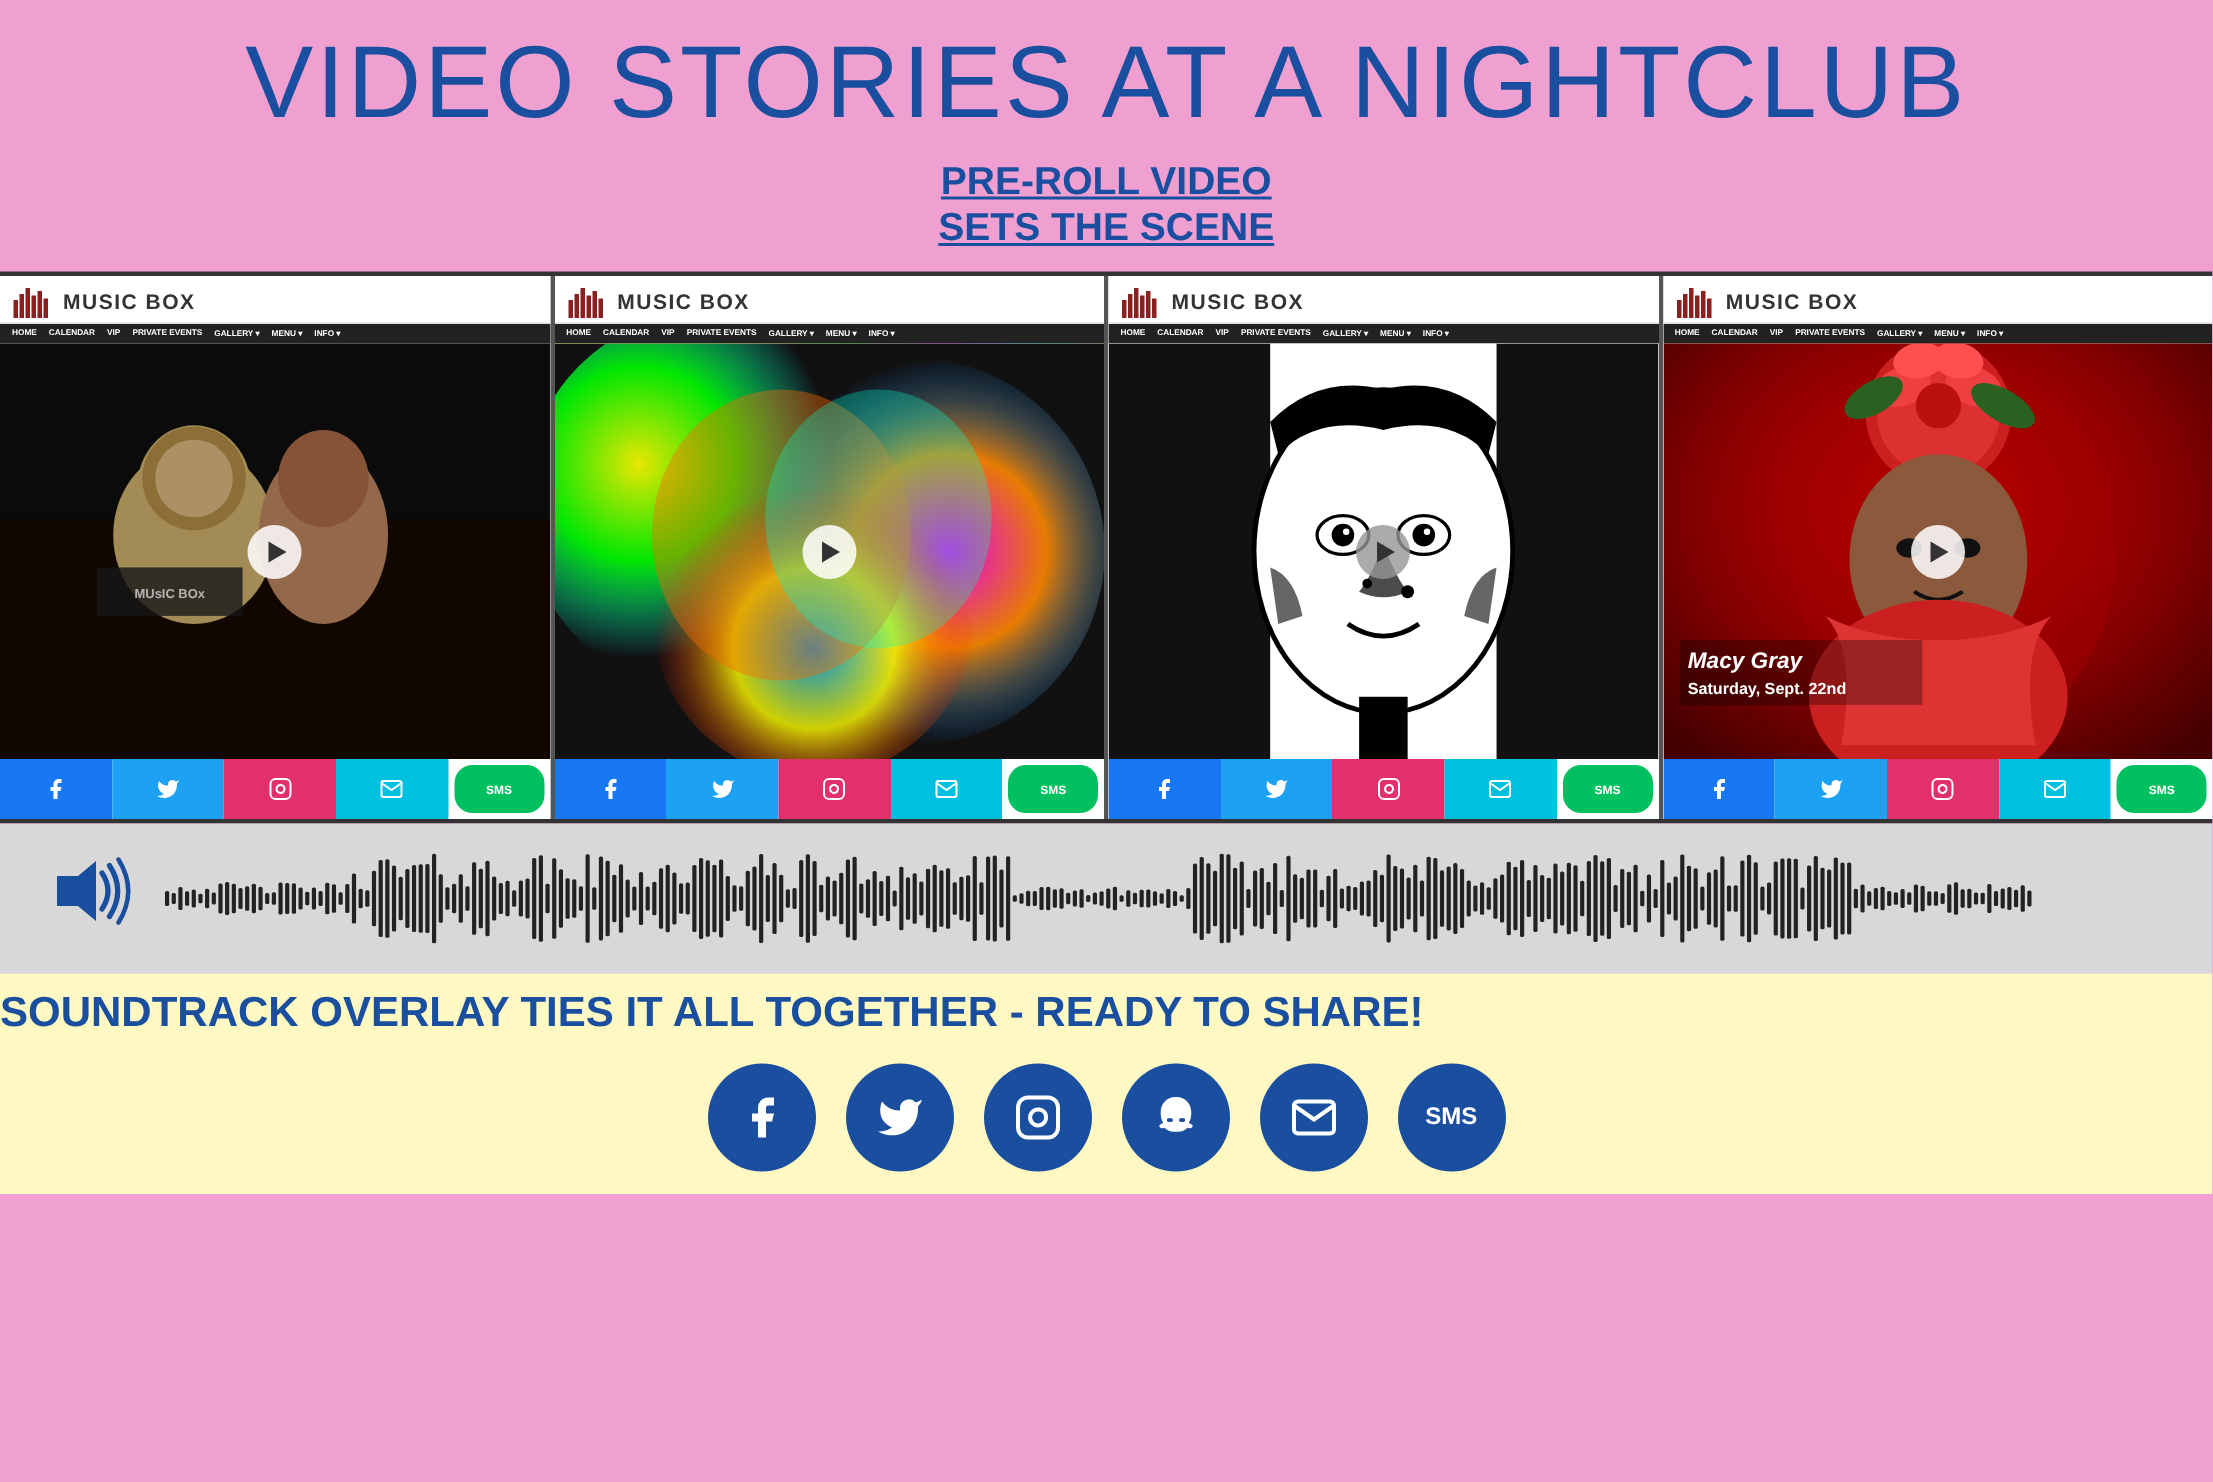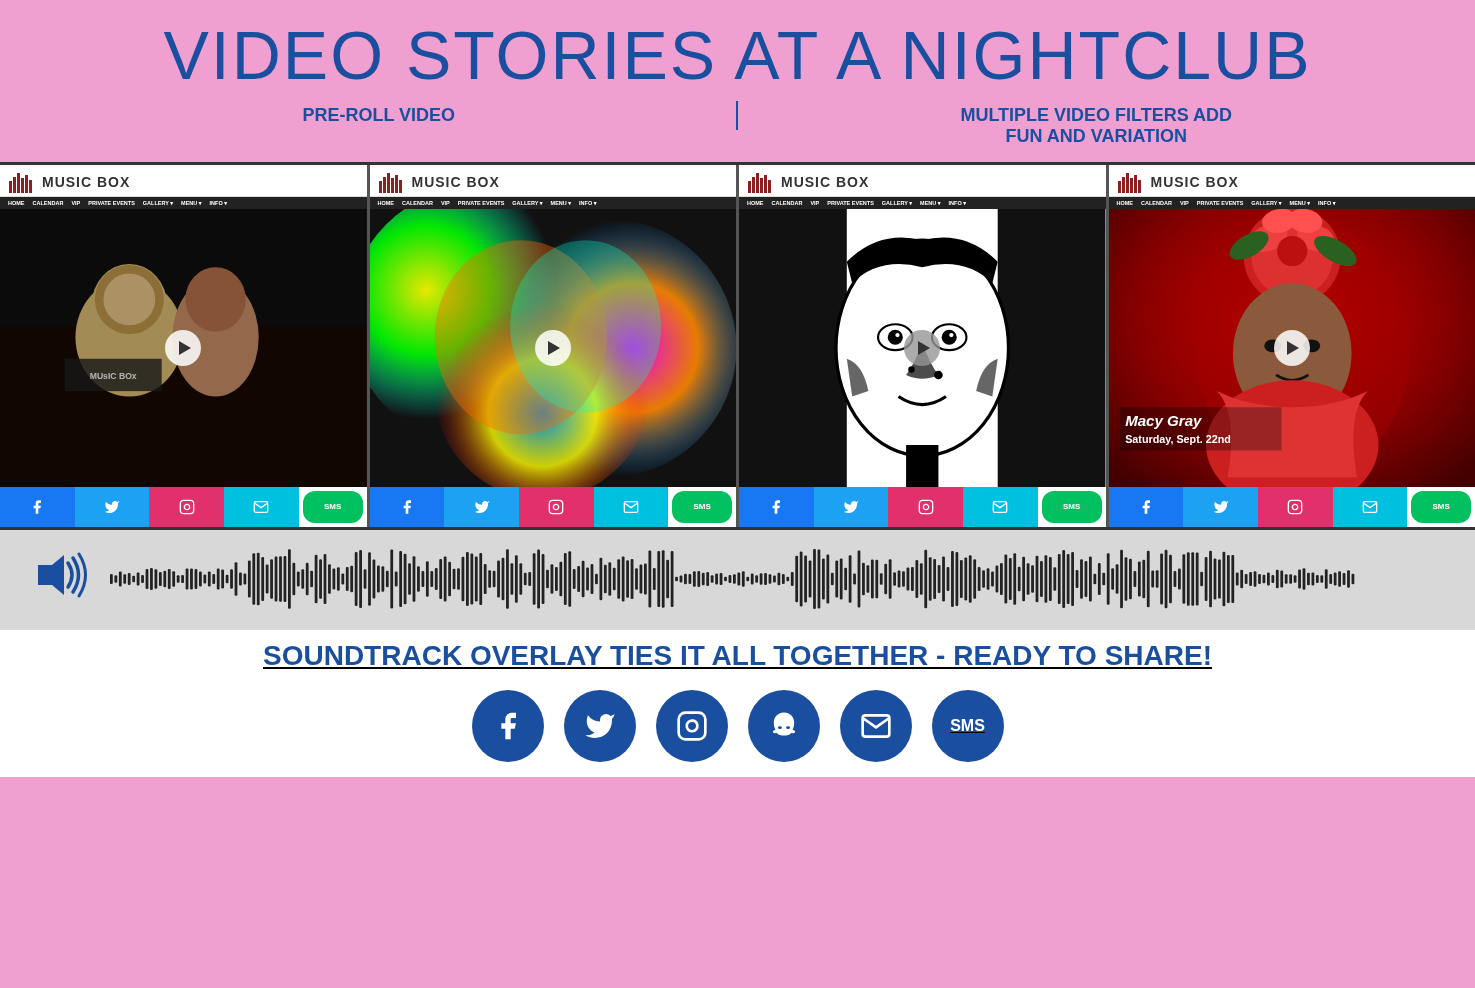--- a/index.html
+++ b/index.html
@@ -40,25 +40,26 @@
     .subtitle-col:not(:last-child)::after {
       content: '';
       position: absolute;
       right: 0;
       top: 0;
       height: 100%;
       width: 2px;
       background: #1a4fa0;
     }
     .subtitle-text {
-      font-size: 18px;
+      font-size: 26px;
       font-weight: 900;
       color: #1a4fa0;
       text-transform: uppercase;
       line-height: 1.2;
+      text-decoration: underline;
     }
 
     
     .screens-row {
       display: flex;
       width: 100%;
       height: 368px;
       border-top: 3px solid #333;
       border-bottom: 3px solid #333;
     }
@@ -206,24 +207,23 @@
     }
     .waveform-container {
       flex: 1;
       height: 65px;
       position: relative;
       overflow: hidden;
     }
 
     
     .bottom-section {
-      background: #ffffff;
-      text-align: center;
+      background: #fef9c3;
+      text-align: left;
       padding: 10px 0 15px;
-      text-decoration: underline;
     }
     .soundtrack-title {
       font-size: 28px;
       font-weight: 900;
       color: #1a4fa0;
       text-transform: uppercase;
       margin-bottom: 18px;
     }
     .share-icons-row {
       display: flex;
@@ -248,26 +248,21 @@
   </style>
 </head>
 <body>
 
 <div class="top-section">
   <h1 class="main-title">VIDEO STORIES AT A NIGHTCLUB</h1>
   <div class="subtitle-row">
     <div class="subtitle-col">
       <div class="subtitle-text">
         <span>PRE-ROLL VIDEO</span><br>
-      </div>
-    </div>
-    <div class="subtitle-col">
-      <div class="subtitle-text">
-        <span>MULTIPLE VIDEO FILTERS ADD</span><br>
-        <span>FUN AND VARIATION</span>
+        <span>SETS THE SCENE</span>
       </div>
     </div>
   </div>
 </div>
 
 <div class="screens-row">
 
   <div class="screen">
     <div class="screen-header">
       <svg class="logo-icon" viewBox="0 0 28 22">

